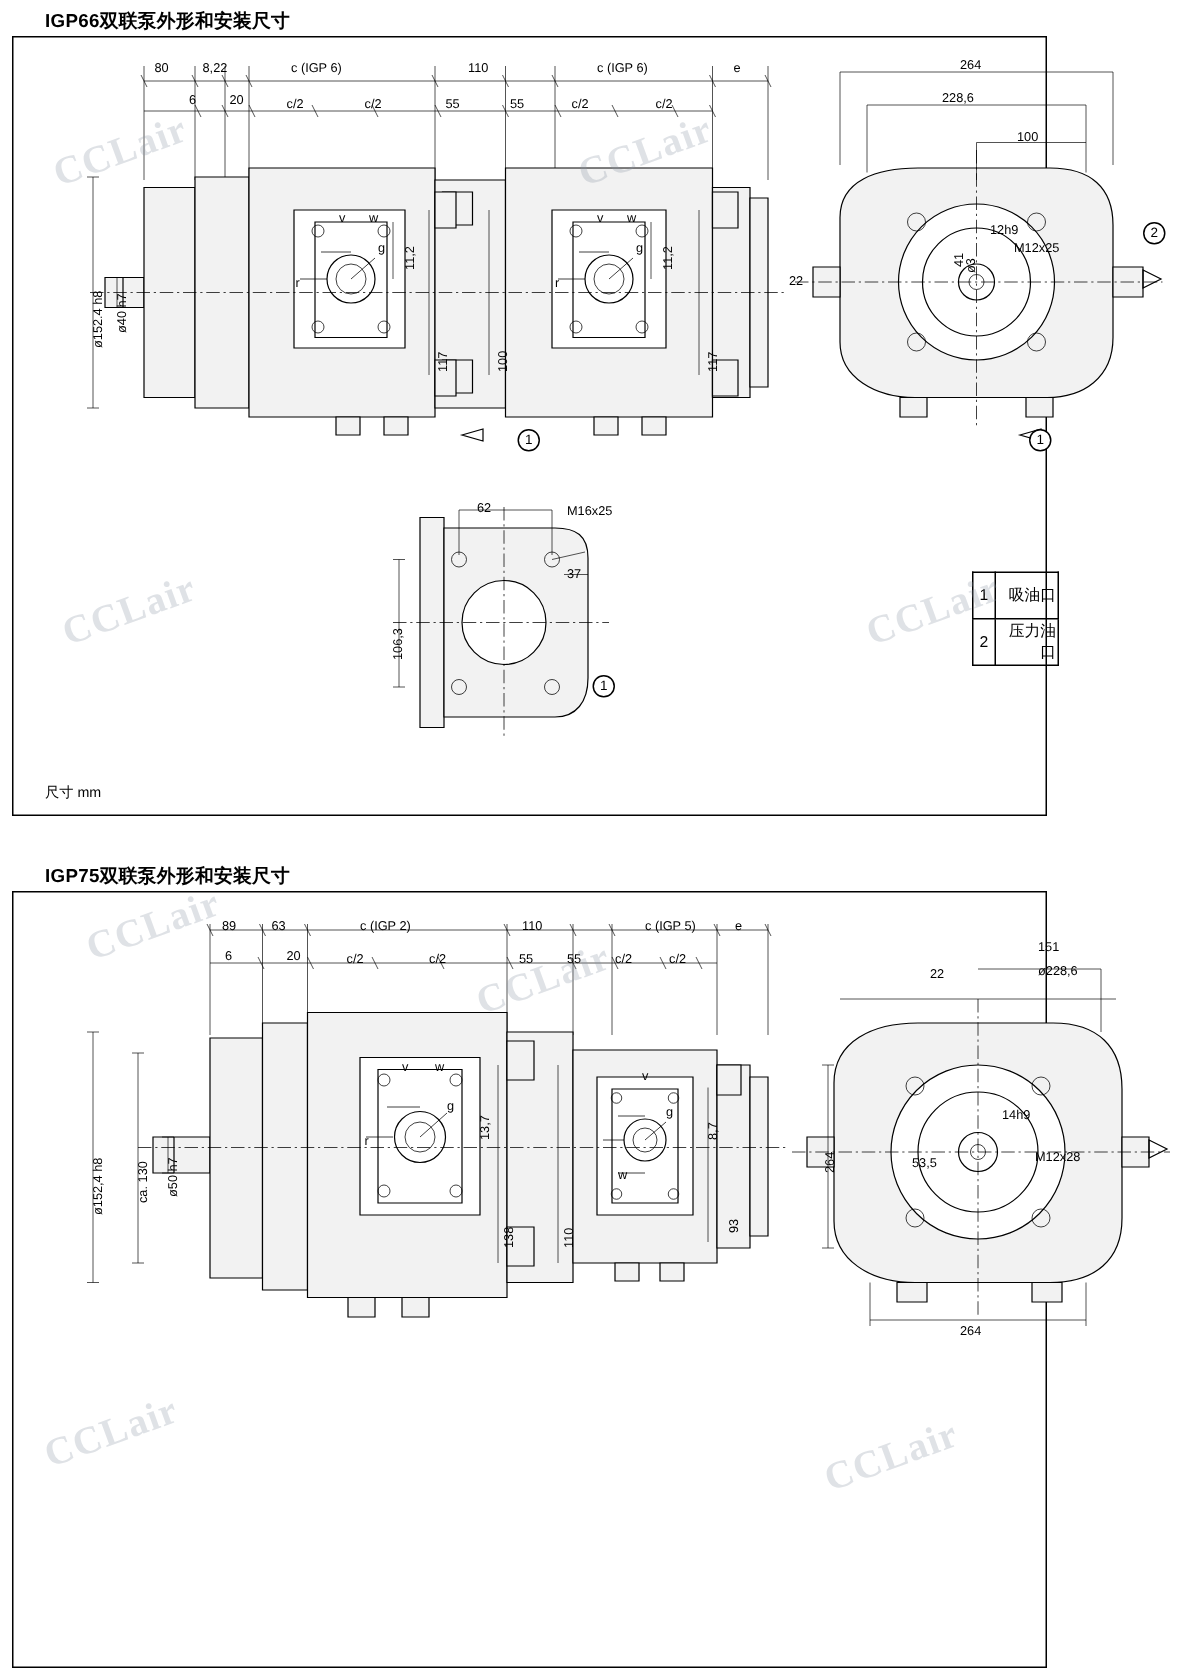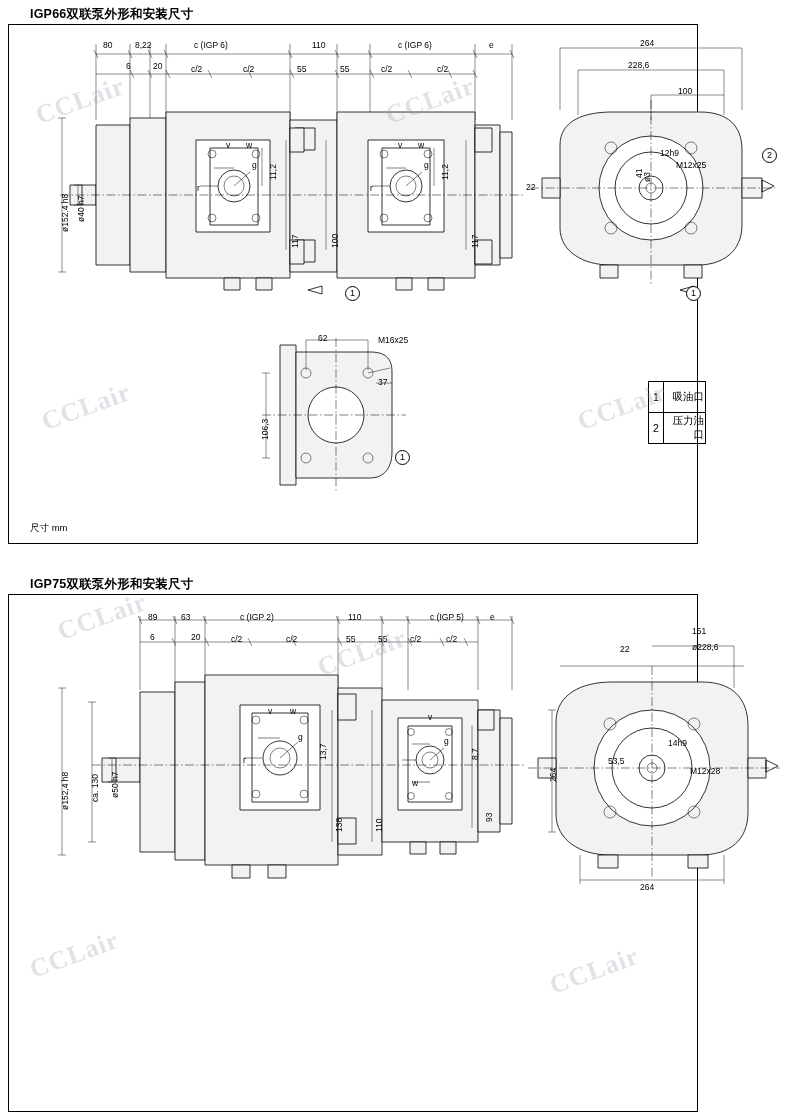--- a/index.html
+++ b/index.html
@@ -510,21 +510,21 @@
     <div class="dim vert" style="left:484px; top:252px;">93</div>
     <div class="dim" style="left:428px; top:142px;">v</div>
     <div class="dim" style="left:412px; top:208px;">w</div>
     <div class="dim" style="left:444px; top:166px;">g</div>
 
     <div class="dim" style="left:692px; top:56px;">151</div>
     <div class="dim" style="left:692px; top:72px;">ø228,6</div>
     <div class="dim" style="left:620px; top:74px;">22</div>
     <div class="dim" style="left:668px; top:168px;">14h9</div>
     <div class="dim" style="left:690px; top:196px;">M12x28</div>
-    <div class="dim" style="left:608px; top:186px;">53,5</div>
+    <div class="dim" style="left:608px; top:200px;">53,5</div>
     <div class="dim vert" style="left:548px; top:212px;">264</div>
     <div class="dim" style="left:640px; top:312px;">264</div>
 
     <svg width="800" height="548" style="pointer-events:none;">
       <path class="ln" d="M348,854 L362,850 L362,858 Z" fill="#fff"></path>
       <path class="ln" d="M656,872 L670,868 L670,876 Z" fill="#fff"></path>
     </svg>
   </div>
 
   <div class="wm" style="left:34px;  top:86px;">CCLair</div>

